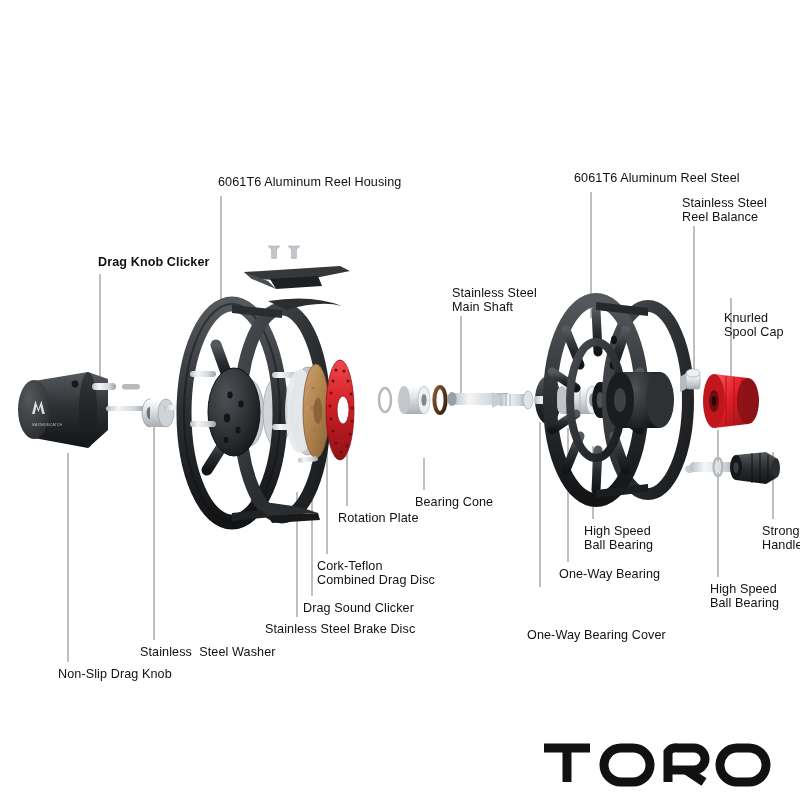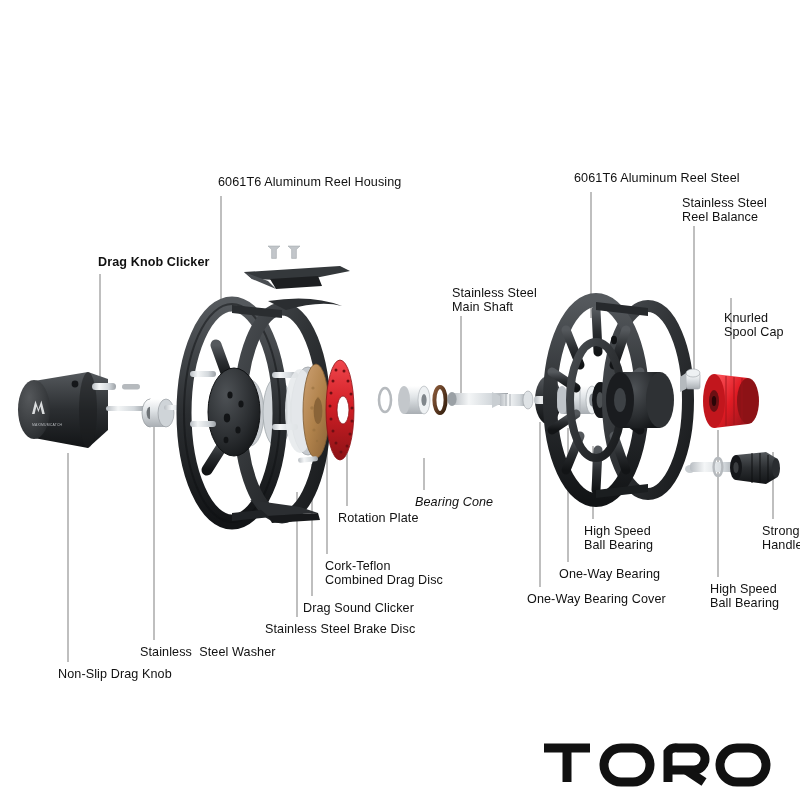--- a/index.html
+++ b/index.html
@@ -358,32 +358,32 @@
   <div id="labels">
       <div class="lbl" style="left: 218px; top: 175px;">6061T6 Aluminum Reel Housing</div>
       <div class="lbl" style="left: 98px; top: 255px; font-weight: bold;">Drag Knob Clicker</div>
       <div class="lbl" style="left: 574px; top: 171px;">6061T6 Aluminum Reel Steel</div>
       <div class="lbl" style="left: 682px; top: 196px;">Stainless Steel
 Reel Balance</div>
       <div class="lbl" style="left: 724px; top: 268px; margin-top: 43px;">Knurled
 Spool Cap</div>
       <div class="lbl" style="left: 452px; top: 286px;">Stainless Steel
 Main Shaft</div>
-      <div class="lbl" style="left: 415px; top: 495px; font-style: italic;">Bearing Cone</div>
+      <div class="lbl" style="left: 415px; top: 495px;">Bearing Cone</div>
       <div class="lbl" style="left: 338px; top: 511px;">Rotation Plate</div>
-      <div class="lbl" style="left: 317px; top: 559px; margin-left: 8px;">Cork-Teflon
+      <div class="lbl" style="left: 317px; top: 559px;">Cork-Teflon
 Combined Drag Disc</div>
       <div class="lbl" style="left: 303px; top: 601px;">Drag Sound Clicker</div>
       <div class="lbl" style="left: 265px; top: 622px;">Stainless Steel Brake Disc</div>
       <div class="lbl" style="left: 140px; top: 645px;">Stainless  Steel Washer</div>
       <div class="lbl" style="left: 58px; top: 667px; text-align: center;">Non-Slip Drag Knob</div>
       <div class="lbl" style="left: 584px; top: 524px;">High Speed
 Ball Bearing</div>
       <div class="lbl" style="left: 559px; top: 567px; text-align: right;">One-Way Bearing</div>
-      <div class="lbl" style="left: 527px; top: 592px; text-align: right;">One-Way Bearing Cover</div>
+      <div class="lbl" style="left: 527px; top: 628px; text-align: right;">One-Way Bearing Cover</div>
       <div class="lbl" style="left: 714px; top: 524px; margin-left: 48px;">Strong Reel
 Handle</div>
       <div class="lbl" style="left: 710px; top: 582px;">High Speed
 Ball Bearing</div>
     </div>
 
   <div class="brand" aria-label="TORO" title="TORO">
     <svg viewBox="0 0 240 52" width="240" height="52" aria-hidden="true">
       <g fill="none" stroke="#111111" stroke-width="9" stroke-linecap="butt">
 

